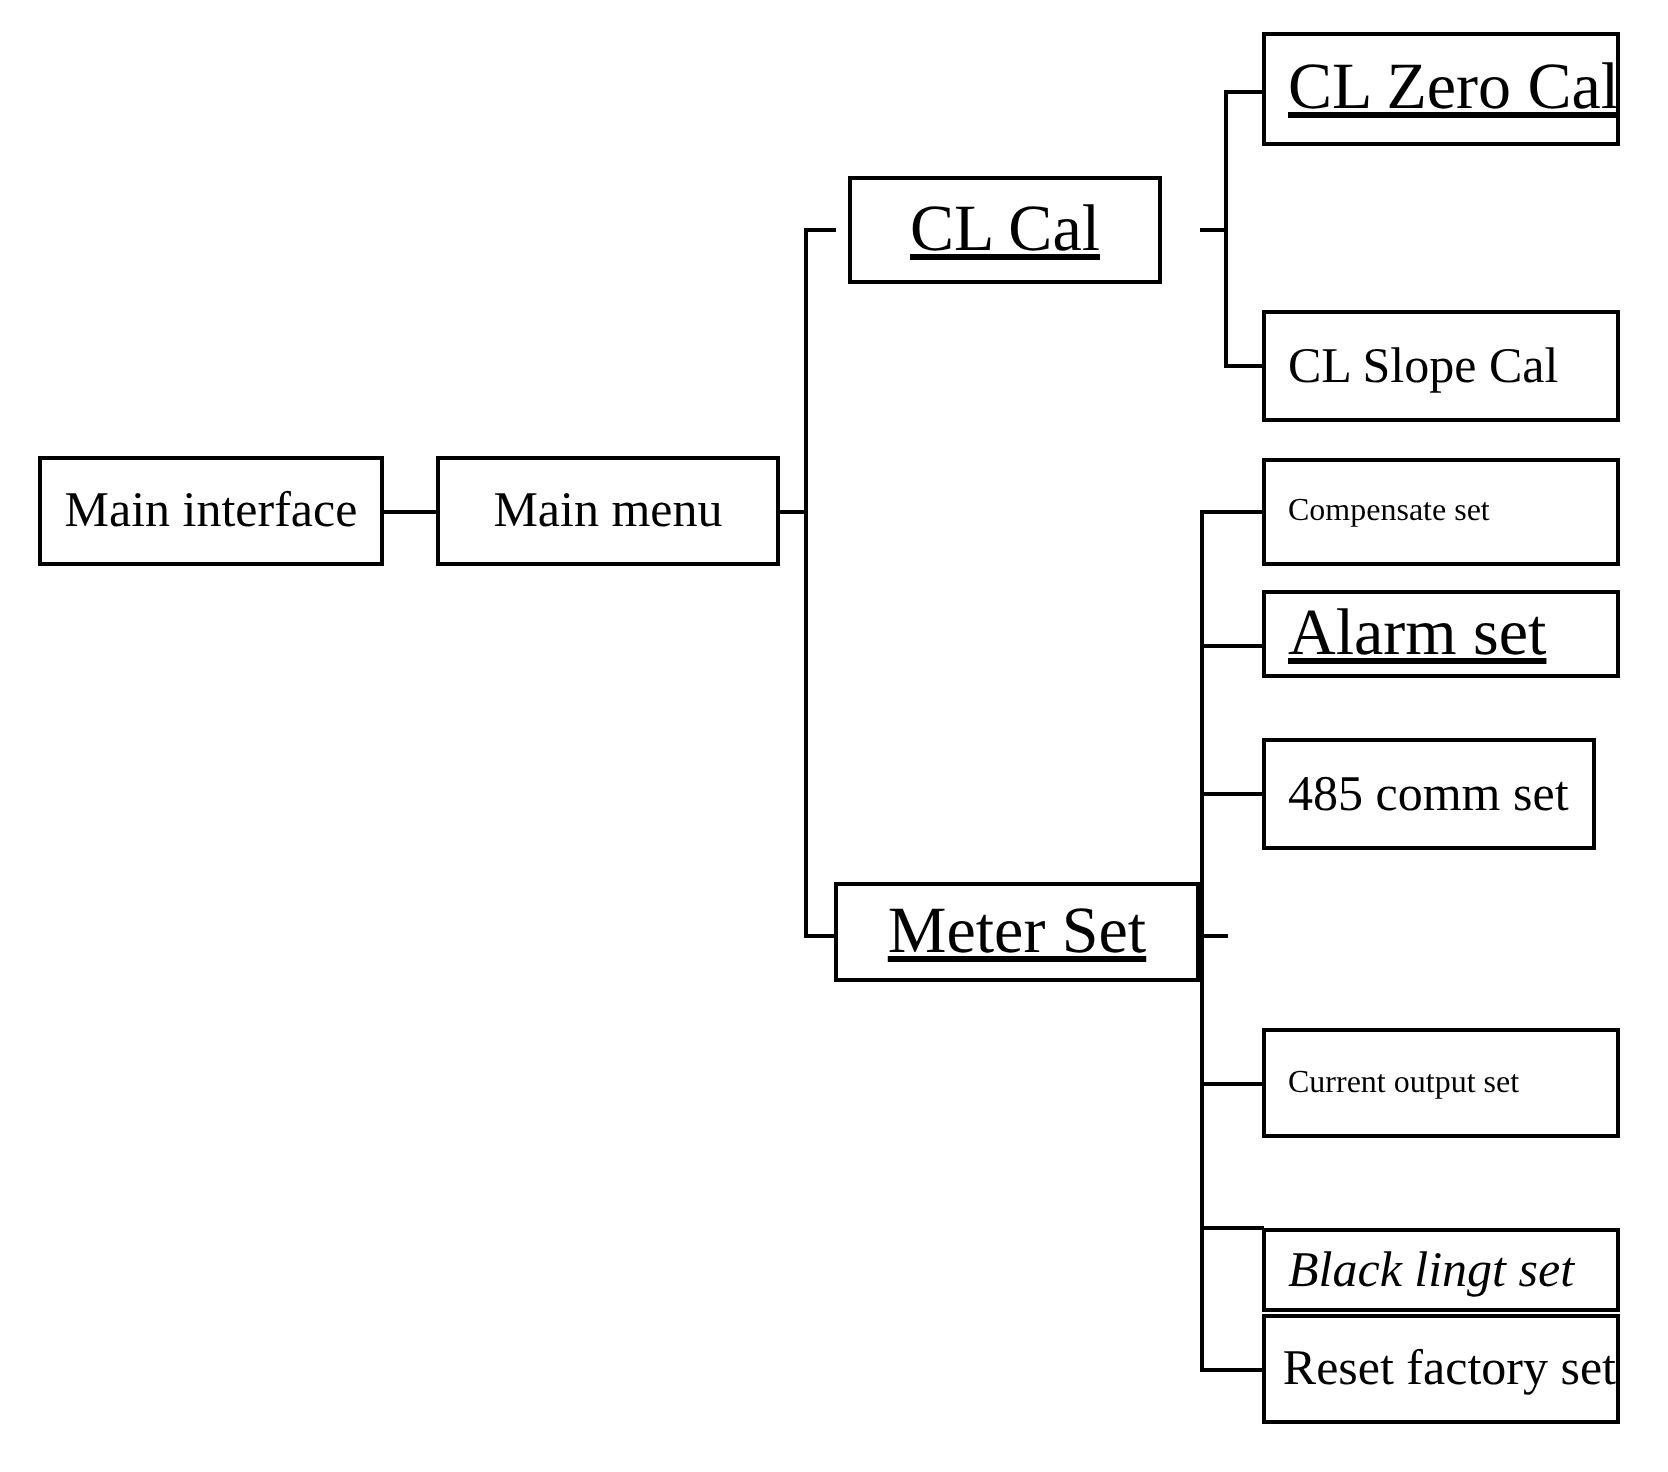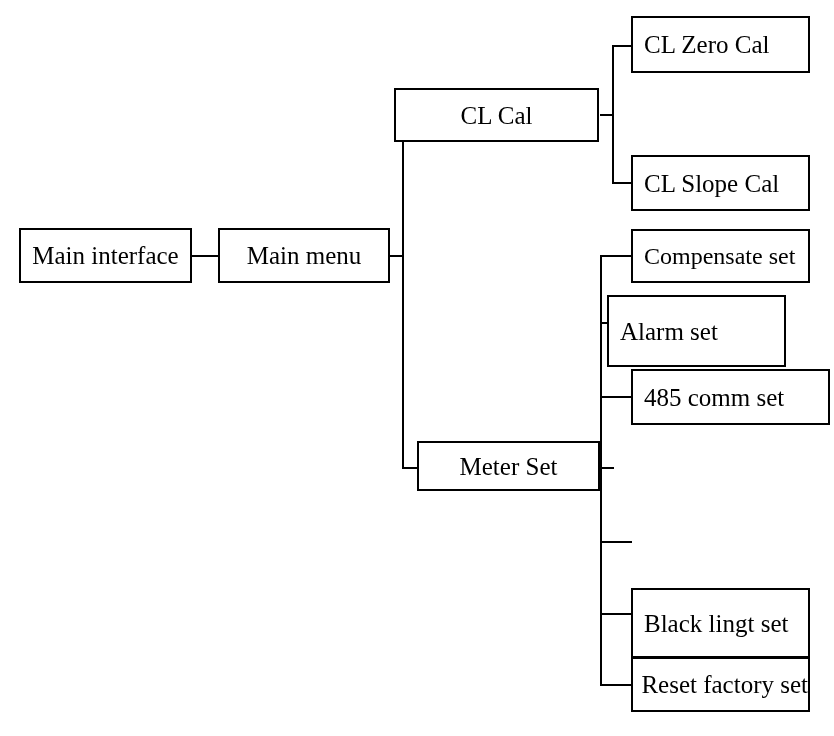--- a/index.html
+++ b/index.html
@@ -31,23 +31,23 @@
   }
   .node .label {
     display: block;
     width: 100%;
   }
   
   .node.center .label { text-align: center; }
   .node.left   .label { text-align: left; padding-left: 11px; }
 
   
-  .fs-lg  { font-size: 25px; }
+  .fs-lg  { font-size: 33px; text-decoration: underline; }
   .fs-md  { font-size: 25px; }
-  .fs-sm  { font-size: 24px; }
+  .fs-sm  { font-size: 16px; }
 
   
   .conn {
     position: absolute;
     background: #000000;
   }
   .conn.h { height: 2px; }
   .conn.v { width: 2px; }
 </style>
 </head>
@@ -80,50 +80,53 @@
   <div class="conn h" style="left:600px; top:684px; width:32px;"></div>
 
   <div class="node center fs-md" style="left:218px; top:228px; width:172px; height:55px;">
     <span class="label">Main menu</span>
   </div>
 
   <div class="node center fs-md" style="left:19px; top:228px; width:173px; height:55px;">
     <span class="label">Main interface</span>
   </div>
 
-  <div class="node center fs-lg" style="left:394px; top:88px; width:205px; height:54px;">
+  <div class="node center fs-lg" style="left:424px; top:88px; width:157px; height:54px;">
     <span class="label">CL Cal</span>
   </div>
 
   <div class="node center fs-lg" style="left:417px; top:441px; width:183px; height:50px;">
     <span class="label">Meter Set</span>
   </div>
 
   <div class="node left fs-lg" style="left:631px; top:16px; width:179px; height:57px;">
     <span class="label">CL Zero Cal</span>
   </div>
 
   <div class="node left fs-md" style="left:631px; top:155px; width:179px; height:56px;">
     <span class="label">CL Slope Cal</span>
   </div>
 
   <div class="node left fs-sm" style="left:631px; top:229px; width:179px; height:54px;">
     <span class="label">Compensate set</span>
   </div>
 
-  <div class="node left fs-lg" style="left:607px; top:295px; width:179px; height:72px;">
+  <div class="node left fs-lg" style="left:631px; top:295px; width:179px; height:44px;">
     <span class="label">Alarm set</span>
   </div>
 
-  <div class="node left fs-md" style="left:631px; top:369px; width:199px; height:56px;">
+  <div class="node left fs-md" style="left:631px; top:369px; width:167px; height:56px;">
     <span class="label">485 comm set</span>
   </div>
 
+  <div class="node left fs-sm" style="left:631px; top:514px; width:179px; height:55px;">
+    <span class="label">Current output set</span>
+  </div>
 
-  <div class="node left fs-md" style="left:631px; top:588px; width:179px; height:70px;">
+  <div class="node left fs-md" style="left:631px; top:614px; width:179px; height:42px;font-style:italic;">
     <span class="label">Black lingt set</span>
   </div>
 
   <div class="node left fs-md" style="left:631px; top:657px; width:179px; height:55px;justify-content:flex-end;">
     <span class="label">Reset factory set</span>
   </div>
 
 </div>
 
 </body></html>

